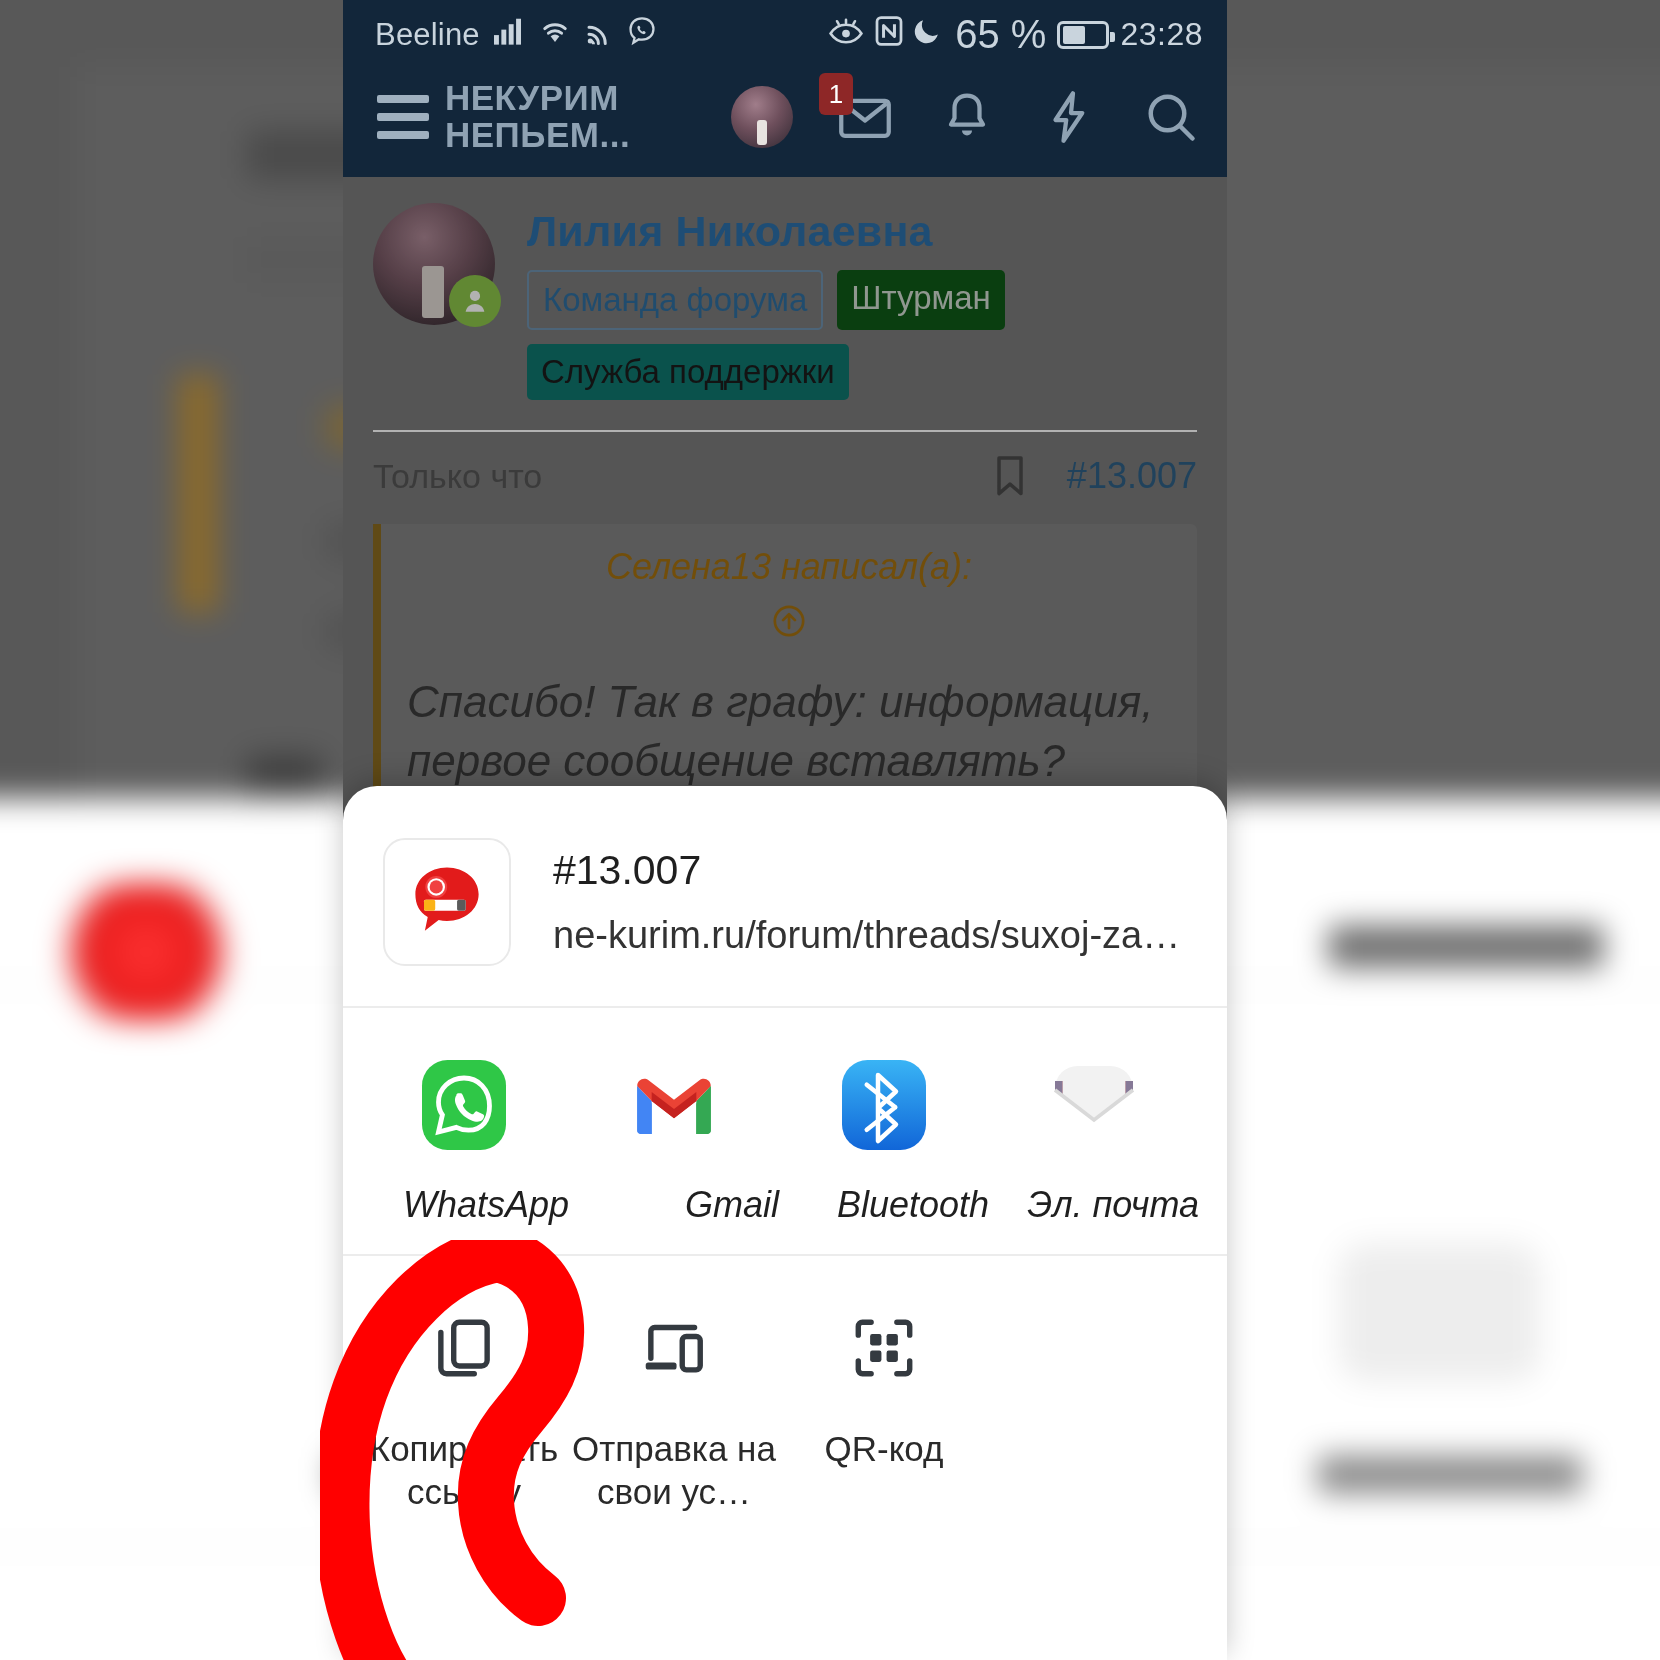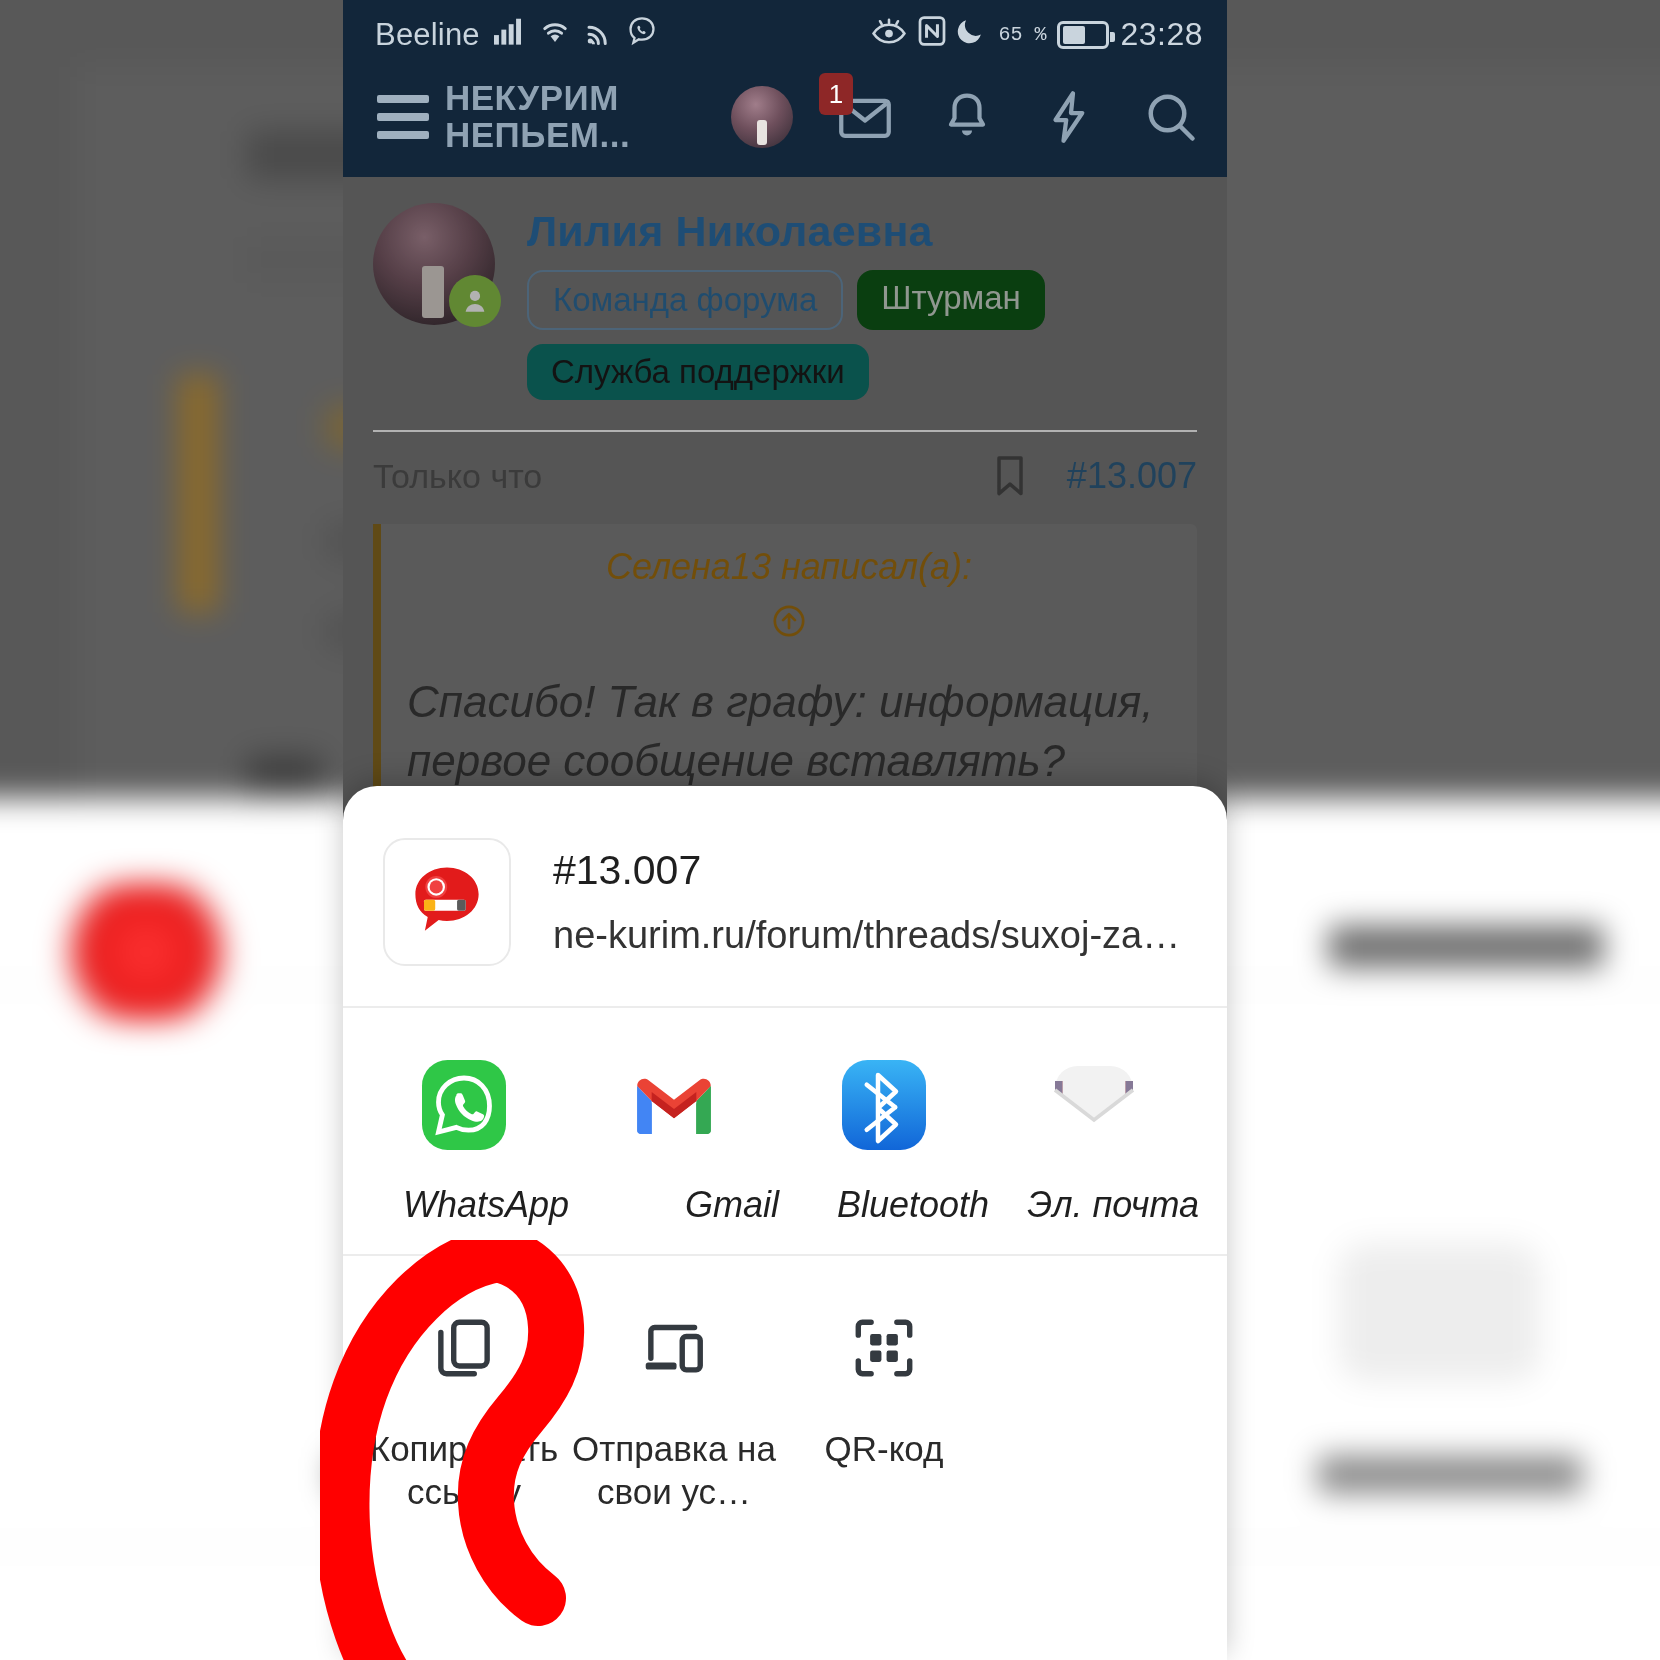--- a/index.html
+++ b/index.html
@@ -69,21 +69,21 @@
   .sb-batt {
     width: 52px; height: 28px; border: 3px solid #c9d4dd; border-radius: 6px;
     position: relative; display:flex; align-items:center; padding:0 3px; box-sizing:border-box;
   }
   .sb-batt::after {
     content:""; position:absolute; right:-9px; top:8px; width:5px; height:10px;
     background:#c9d4dd; border-radius: 0 2px 2px 0;
   }
   .sb-batt-fill { width: 22px; height: 18px; background:#c9d4dd; border-radius:2px; }
   .sb-time { font-size: 32px; color:#cdd7e0; letter-spacing:.5px; }
-  .sb-pct { font-size: 20px; color:#c9d4dd;font-family:Liberation Mono, monospace; }
+  .sb-pct { font-size: 40px; color:#c9d4dd; }
 
   
   .appbar {
     height: 120px;
     background: #12263a;
     display: flex;
     align-items: center;
     padding: 0 26px 0 34px;
     box-sizing: border-box;
     position: relative;
@@ -134,21 +134,21 @@
   }
   .online-dot {
     position:absolute; right:-6px; bottom:-2px; width:52px; height:52px; border-radius:50%;
     background:#8bc34a; display:flex; align-items:center; justify-content:center;
   }
   .online-dot svg { width:34px; height:34px; }
   .post-head-main { margin-left: 32px; padding-top: 4px; }
   .username { color:#2b6fa8; font-size: 43px; font-weight: bold; letter-spacing:.2px; }
   .badges { margin-top: 14px; display:flex; flex-wrap: wrap; gap: 14px; }
   .badge {
-    font-size: 33px; padding: 9px 24px; border-radius: 16px; white-space:nowrap;
+    font-size: 33px; padding: 9px 14px; border-radius: 5px; white-space:nowrap;
   }
   .badge-team { border:2px solid #6e90ad; color:#2f6e9e; }
   .badge-nav { background:#0f5a17; color:#cfd9cf; }
   .badge-support { background:#0f766e; color:#1c1c1c; }
 
   .post-meta {
     margin: 30px 30px 0 30px;
     border-top: 2px solid #ffffff;
     padding-top: 22px;
     display:flex; align-items:center;

